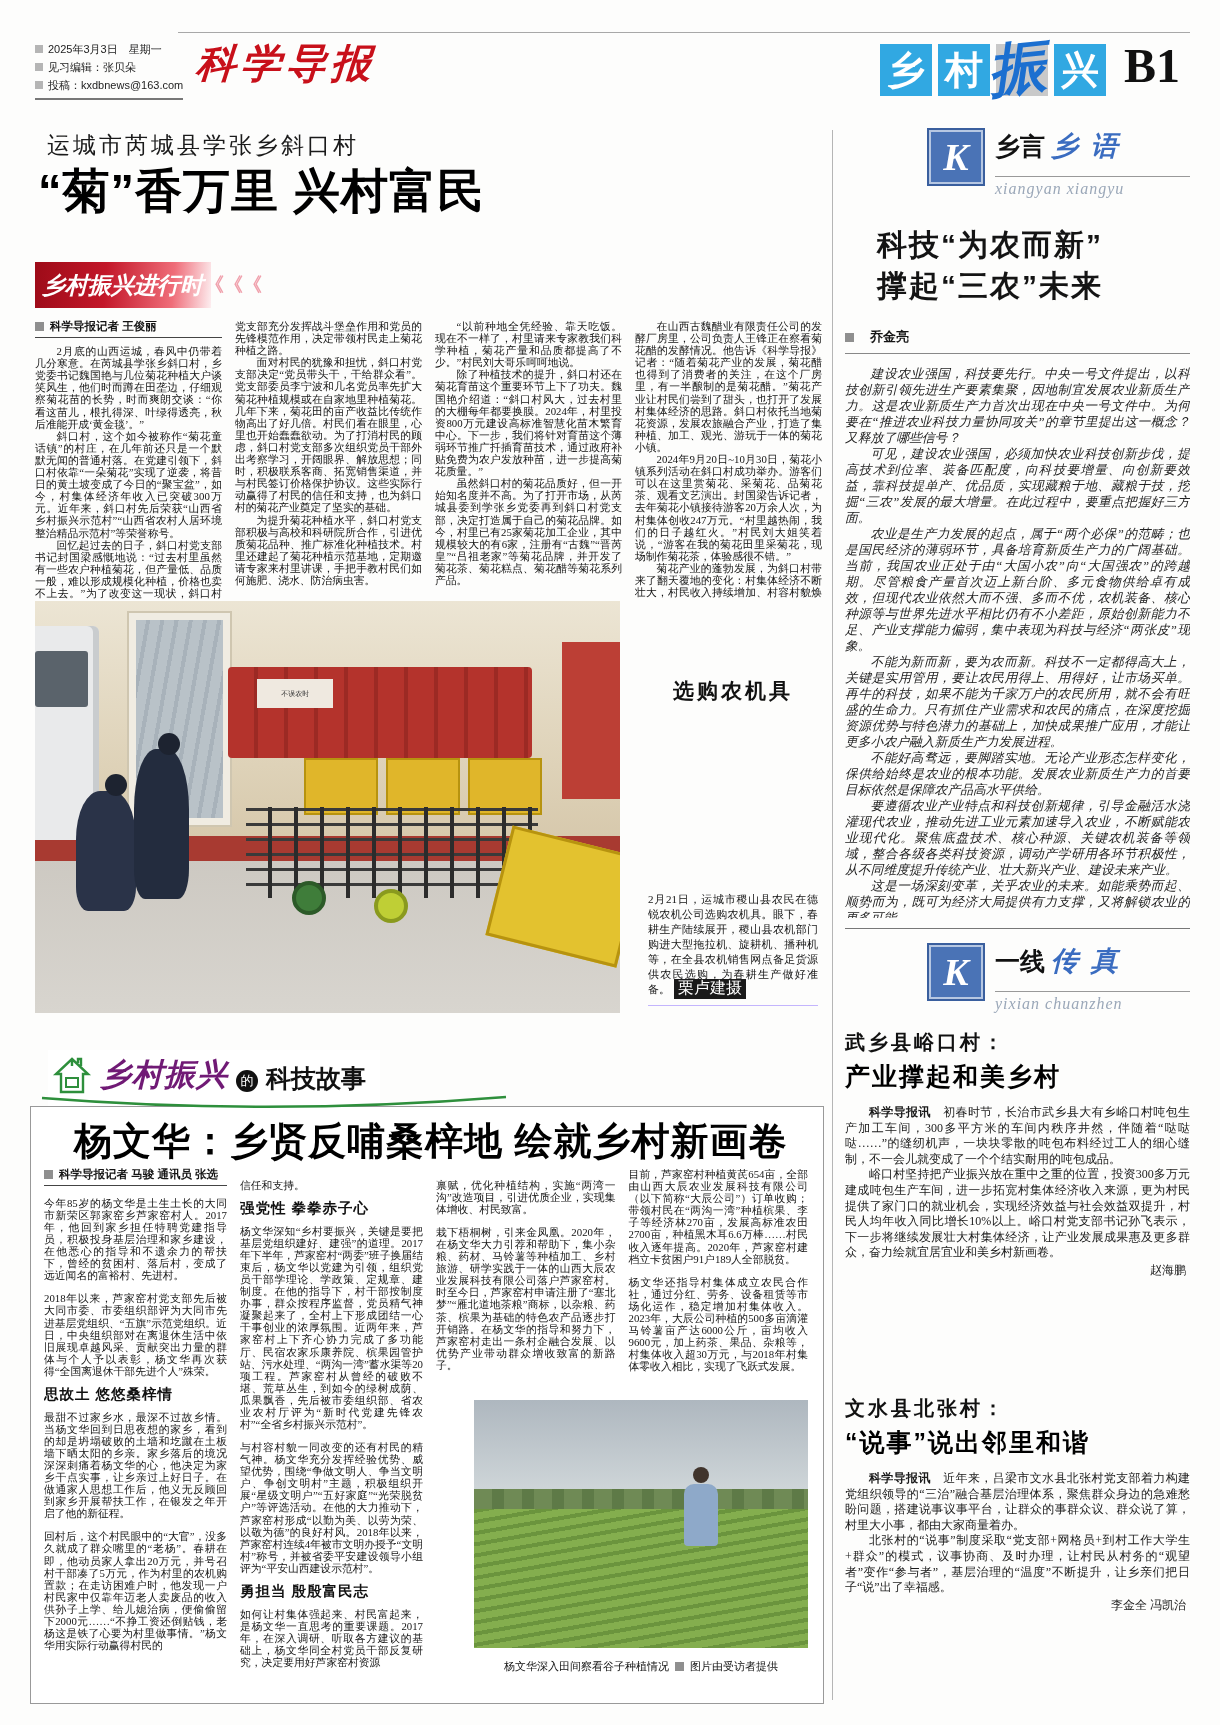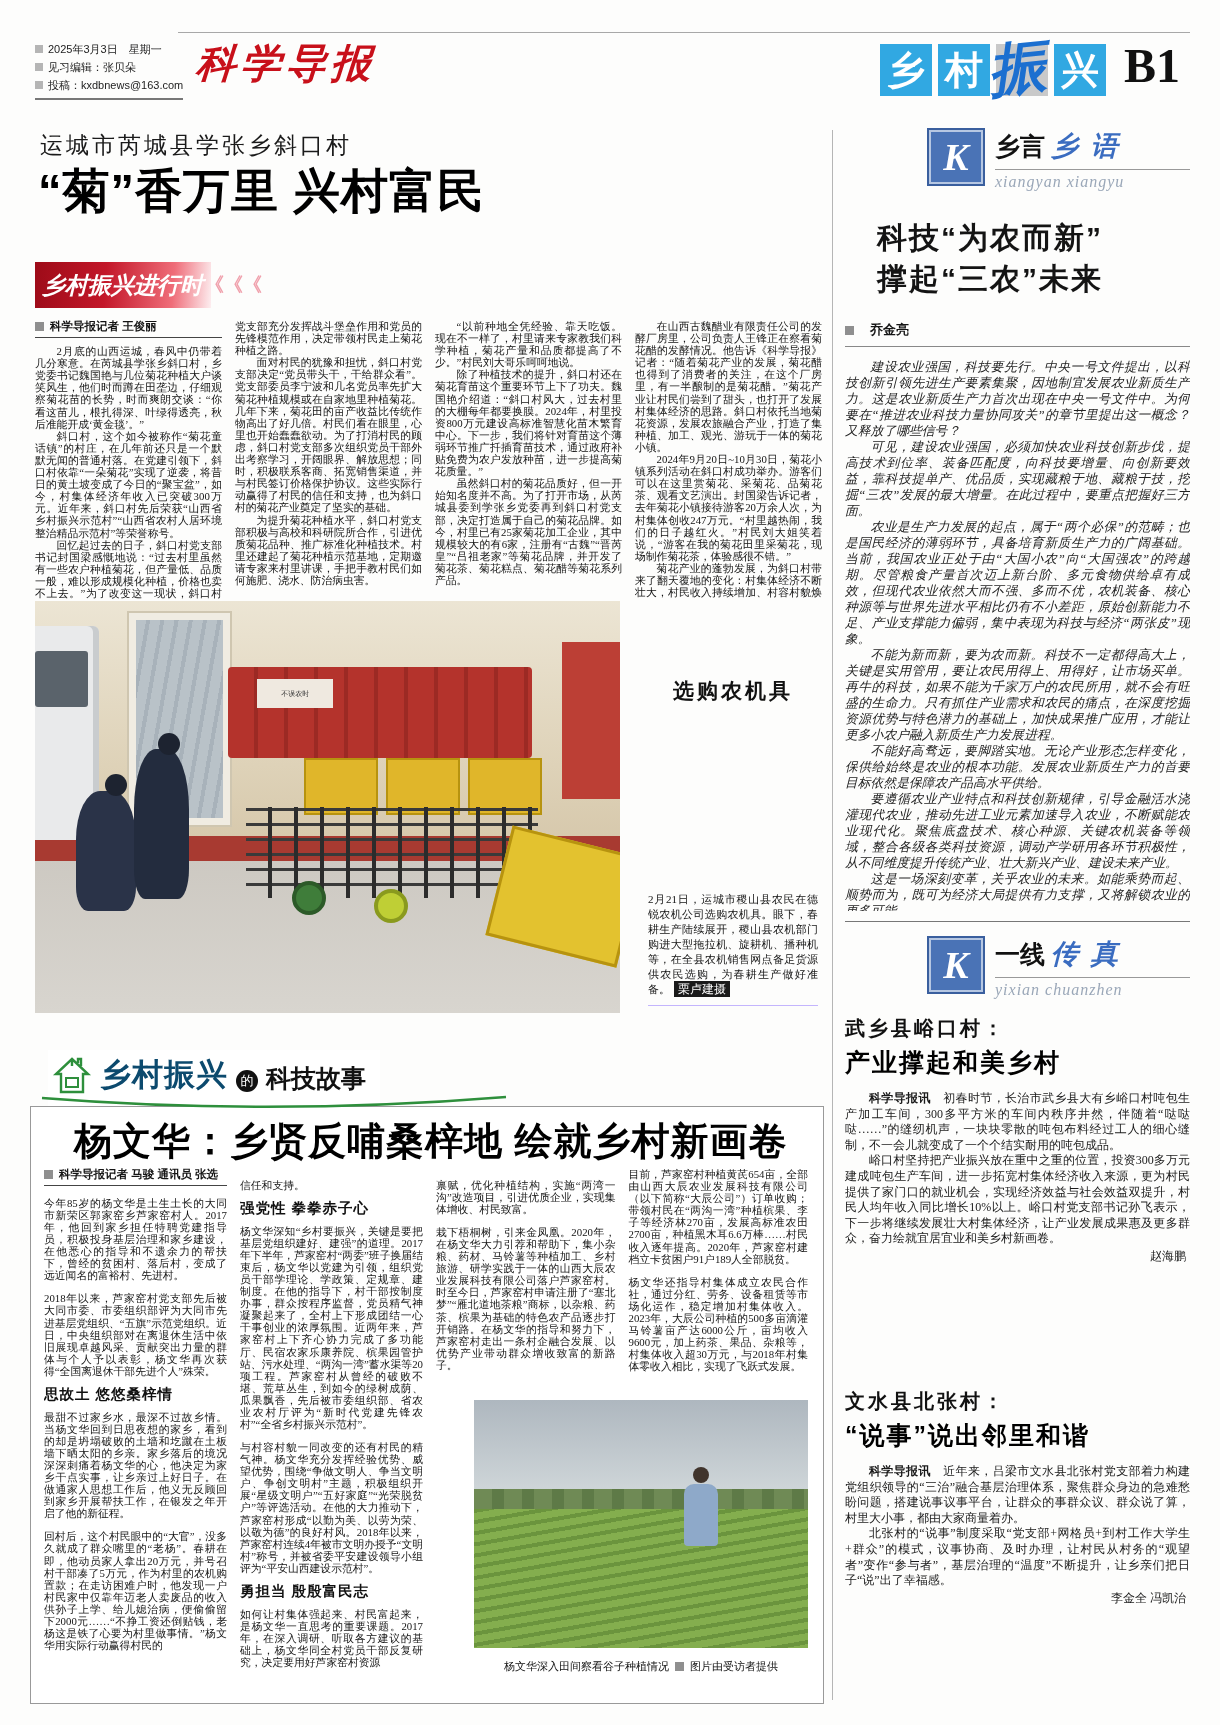--- a/index.html
+++ b/index.html
@@ -17,21 +17,21 @@
             letter-spacing:5px;transform:skewX(-4deg);font-family:"Liberation Serif",serif;}
   .banner{left:880px;top:44px;display:flex;gap:6px;}
   .btile{width:52px;height:52px;background:#31a8e2;color:#fff;font-weight:bold;font-size:38px;
          display:flex;align-items:center;justify-content:center;font-family:"Liberation Sans",sans-serif;}
   .btile.gray{background:#c9c9c9;position:relative;}
   .btile.gray .script{position:absolute;left:-8px;top:-14px;color:#1b6fd0;font-size:58px;font-style:italic;
          font-weight:bold;font-family:"Liberation Serif",serif;transform:rotate(-6deg);}
   .b1{left:1124px;top:38px;font-size:48px;font-weight:bold;font-family:"Liberation Serif",serif;color:#111;}
 
   
-  .kicker{left:40px;top:130px;font-size:23px;letter-spacing:3px;color:#1a1a1a;
+  .kicker{left:47px;top:130px;font-size:23px;letter-spacing:3px;color:#1a1a1a;
           font-family:"Liberation Sans",sans-serif;}
   .headline1{left:38px;top:160px;font-size:47px;font-weight:bold;letter-spacing:1px;color:#000;
              font-family:"Liberation Sans",sans-serif;}
   .badge1{left:35px;top:262px;width:176px;height:46px;display:flex;align-items:center;
           background:linear-gradient(95deg,#9d0b18 0%,#c31729 40%,#ef6d79 78%,#fdeef0 100%);}
   .badge1 .t{color:#fff;font-weight:bold;font-style:italic;font-size:23px;padding-left:7px;
              font-family:"Liberation Sans",sans-serif;white-space:nowrap;}
   .badge1 .chev{color:#f0a0ac;font-size:19px;font-weight:bold;margin-left:2px;}
   .body1{left:35px;top:320px;width:787px;height:281px;column-count:4;column-gap:13px;
          font-size:10.8px;line-height:12.1px;text-align:justify;overflow:hidden;color:#131313;}
@@ -70,28 +70,28 @@
   .p1-roller{position:absolute;right:-2%;top:58%;width:22%;height:26%;background:#e3c22f;
              border:3px solid #b7930f;transform:rotate(14deg);}
   .p1-panel{position:absolute;right:0;top:10%;width:10%;height:38%;background:#bc3f35;}
 
   
   .capt{left:648px;top:601px;width:170px;height:404px;border-bottom:1px solid #c4b5fd;}
   .capt .label{font-family:"Liberation Sans",sans-serif;font-weight:bold;font-size:21px;
                letter-spacing:3px;text-align:center;margin-top:76px;color:#111;}
   .capt .txt{position:absolute;left:0;bottom:8px;width:100%;font-size:11px;line-height:15px;
              text-align:justify;}
-  .credit-box{background:#1a1a1a;color:#fff;font-size:12px;padding:1px 4px;margin-left:4px;
-              font-family:Liberation Sans, sans-serif;white-space:nowrap;}
+  .credit-box{background:#1a1a1a;color:#fff;font-size:16px;padding:1px 4px;margin-left:4px;
+              font-family:Liberation Mono, monospace;white-space:nowrap;}
 
   
   .art2box{left:30px;top:1106px;width:792px;height:596px;border:1px solid #999;background:#fff;}
   .gbadge{left:48px;top:1050px;background:#fff;display:flex;align-items:flex-end;gap:8px;
           padding:4px 14px 10px 4px;}
-  .gb-title{color:#0c4a6e;font-weight:bold;font-size:31px;
+  .gb-title{color:#701a75;font-weight:bold;font-style:italic;font-size:31px;
             font-family:"Liberation Serif",serif;letter-spacing:1px;}
   .gb-de{width:22px;height:22px;background:#111;color:#fff;border-radius:50%;font-size:13px;
          display:flex;align-items:center;justify-content:center;margin-bottom:4px;
          font-family:"Liberation Sans",sans-serif;}
   .gb-rest{color:#111;font-weight:bold;font-size:25px;font-family:"Liberation Sans",sans-serif;
            margin-bottom:1px;}
   .gb-swoosh{position:absolute;left:40px;top:1094px;}
   .headline2{left:74px;top:1116px;width:740px;font-size:38px;font-weight:bold;color:#000;
              font-family:"Liberation Sans",sans-serif;letter-spacing:1px;white-space:nowrap;}
   .a2cols{left:44px;top:1168px;width:764px;height:527px;display:flex;gap:13px;
@@ -120,21 +120,21 @@
   
   .vrule{left:832px;top:130px;width:1px;height:1570px;background:#b5b5b5;}
   .sidebar{left:845px;top:128px;width:345px;height:1574px;}
   .sb-logo{display:flex;gap:10px;padding-left:82px;align-items:flex-start;}
   .klogo{width:54px;height:54px;background:#4a73b6;border:2px solid #3a5f9e;
          box-shadow:inset 0 0 0 2px rgba(255,255,255,.6);color:#fff;font-weight:bold;
          font-style:italic;font-size:38px;display:flex;align-items:center;justify-content:center;
          font-family:"Liberation Serif",serif;flex:0 0 auto;}
   .sb-logo .rt{flex:1;}
   .sb-logo .titles{display:flex;align-items:baseline;gap:6px;border-bottom:1px solid #999;
-                   padding-bottom:5px;}
+                   padding-bottom:12px;}
   .sb-t-black{font-size:25px;font-weight:bold;color:#111;font-family:"Liberation Sans",sans-serif;}
   .sb-t-blue{font-size:27px;font-weight:bold;font-style:italic;color:#3a6cc0;
              font-family:"Liberation Serif",serif;letter-spacing:3px;}
   .sb-pinyin{font-style:italic;font-size:16px;color:#9aa7b8;margin-top:3px;
              font-family:"Liberation Serif",serif;letter-spacing:1px;}
   .sb-head{padding-left:32px;margin-top:26px;font-size:30px;font-weight:bold;line-height:41px;
            color:#141414;font-family:"Liberation Sans",sans-serif;letter-spacing:2px;}
   .sb-byline{display:flex;align-items:center;gap:16px;font-family:"Liberation Sans",sans-serif;
              font-weight:bold;font-size:13px;border-bottom:1px solid #888;padding-bottom:7px;
              margin-top:22px;}

